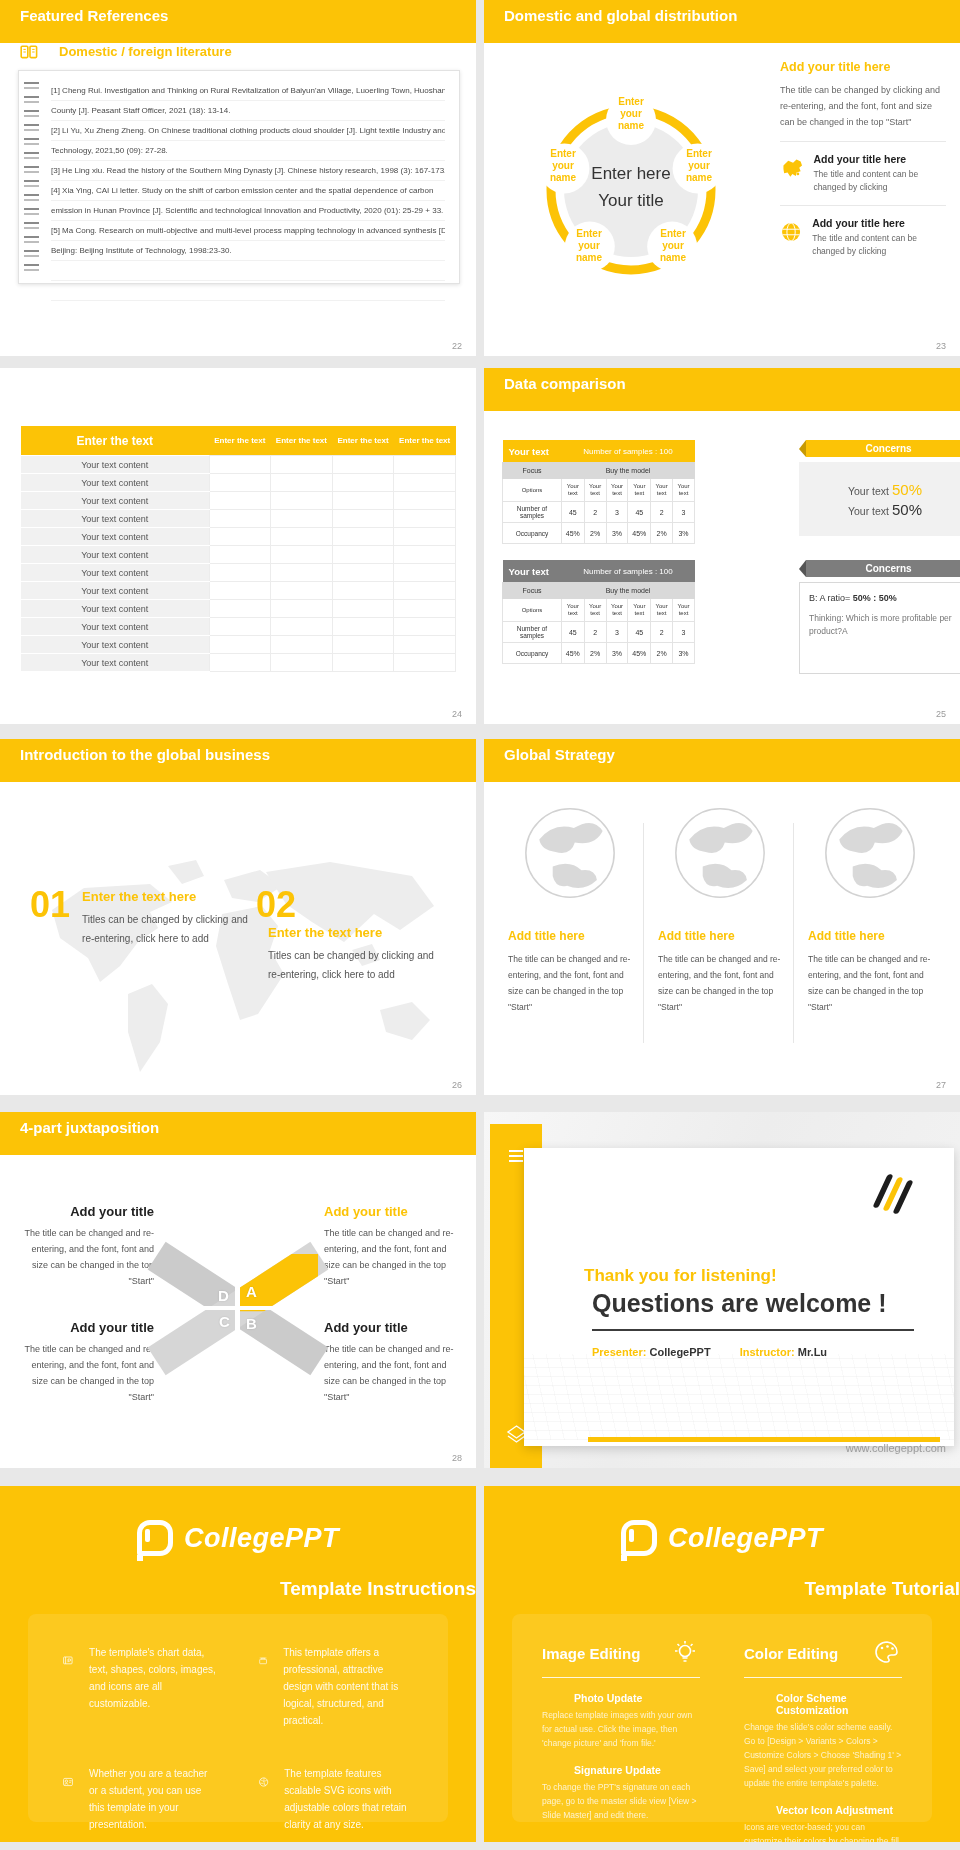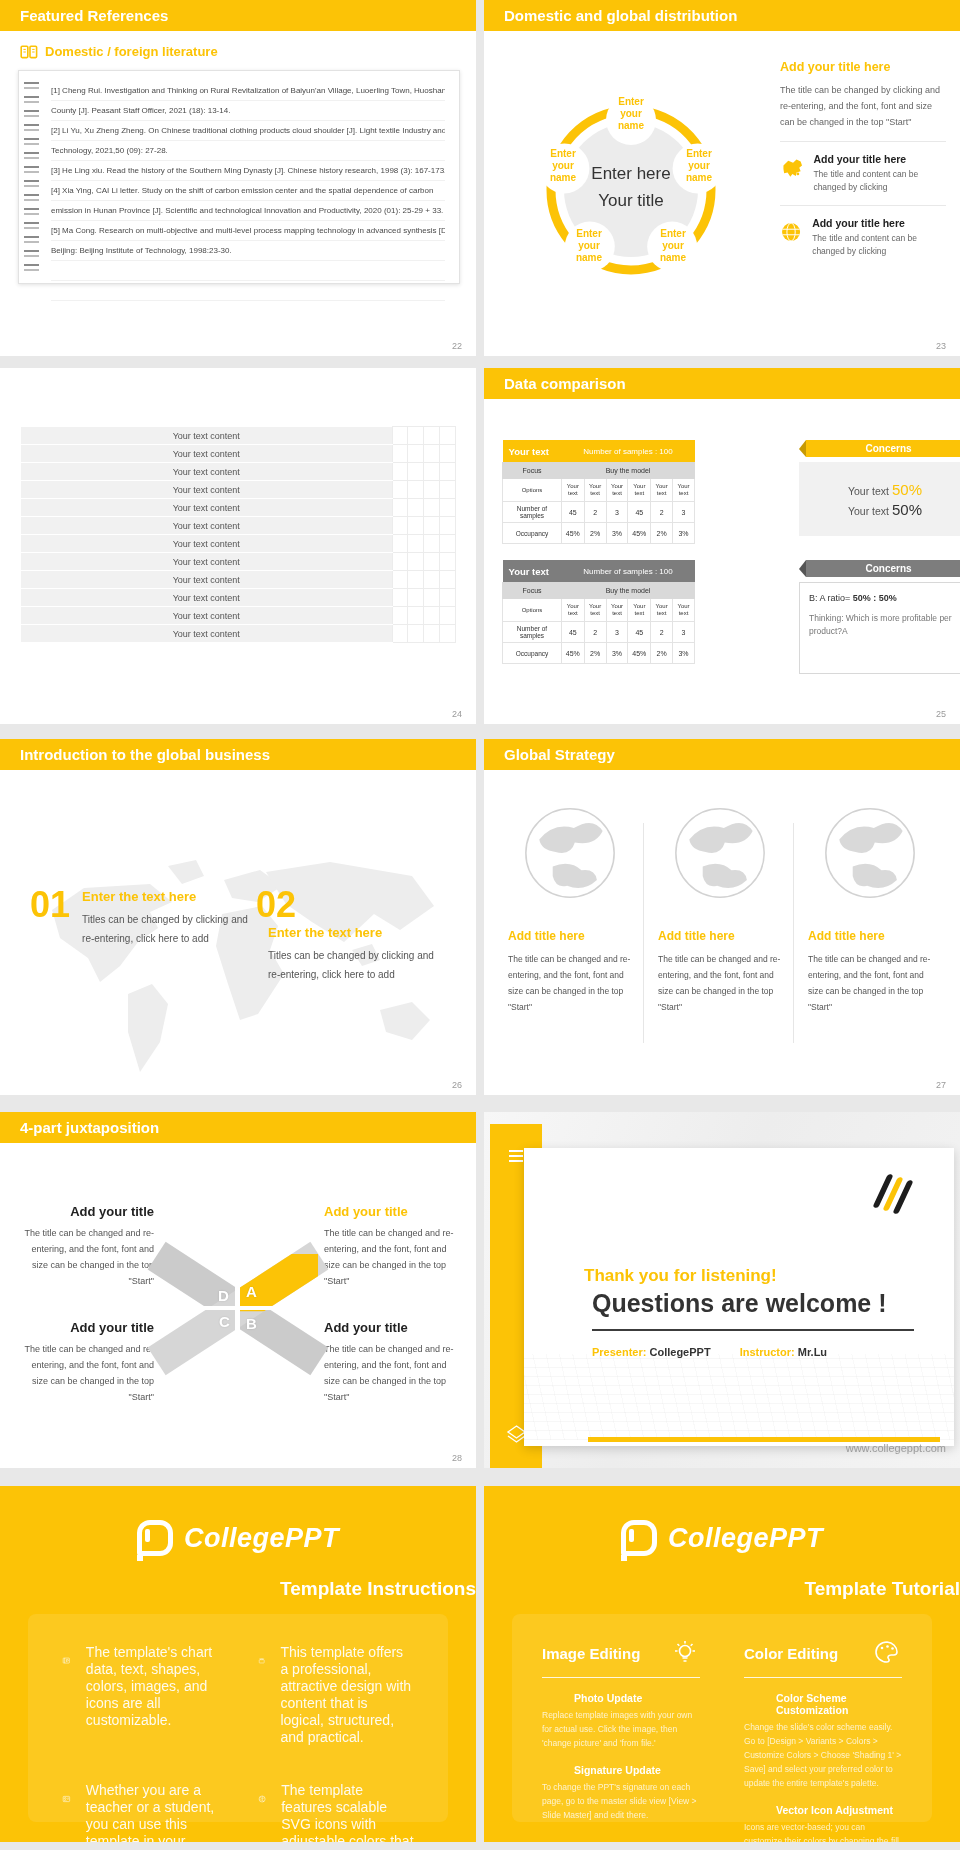--- a/index.html
+++ b/index.html
@@ -1,24 +1,24 @@
 <!DOCTYPE html>
 <html><head>
 <meta charset="utf-8">
 <style>
   html,body{margin:0;padding:0;background:#e8e8e8;}
   .canvas{position:relative;width:960px;height:1850px;background:#e8e8e8;
           font-family:"Liberation Sans",sans-serif;overflow:hidden;}
   .slide{position:absolute;width:476px;height:356px;background:#fff;overflow:hidden;}
-  .bar{position:absolute;left:0;top:0;right:0;height:31px;background:#FCC306;}
+  .bar{position:absolute;left:0;top:0;right:0;height:43px;background:#FCC306;}
   .bar span{display:block;padding-left:20px;line-height:31px;color:#fff;font-size:15px;font-weight:bold;}
   .pagenum{position:absolute;right:14px;bottom:5px;font-size:9px;color:#9a9a9a;}
 
   
-  .lit-head{position:absolute;left:20px;top:44px;display:flex;align-items:center;gap:7px;}
+  .lit-head{position:absolute;left:20px;top:44px;display:flex;align-items:center;gap:21px;}
   .lit-head b{color:#FCC306;font-size:13px;}
   .ref-card{position:absolute;left:18px;top:70px;width:440px;height:212px;background:#fff;
             border:1px solid #e2e2e2;box-shadow:0 1px 4px rgba(0,0,0,.12);}
   .rings{position:absolute;left:5px;top:8px;bottom:8px;width:15px;
          background:repeating-linear-gradient(to bottom, transparent 0 3px,#8a8a8a 3px 5px,
          transparent 5px 8px,#bdbdbd 8px 10px,transparent 10px 14px);}
   .ref-lines{position:absolute;left:32px;right:14px;top:10px;}
   .refline{height:19px;line-height:19px;border-bottom:1px solid #f1f1f1;font-size:8px;
            color:#4a4a4a;white-space:nowrap;overflow:hidden;}
 
@@ -145,21 +145,21 @@
                   background:#fff;border-radius:2px;}
   .cp-mark:after{content:"";position:absolute;left:-5px;bottom:-10px;width:6px;height:6px;background:#fff;}
   .cp-name{color:#fff;font-size:27px;font-weight:bold;font-style:italic;letter-spacing:.5px;}
   .y-sub{position:absolute;left:0;right:0;top:92px;text-align:right;color:#fff;
          font-size:19px;font-weight:bold;}
   .y-panel{position:absolute;left:28px;right:28px;top:128px;bottom:20px;
            background:rgba(255,255,255,.10);border-radius:8px;}
   .inst-grid{position:absolute;inset:0;padding:30px 34px;display:grid;
              grid-template-columns:1fr 1fr;gap:36px 40px;}
   .inst-item{display:flex;gap:15px;align-items:flex-start;}
-  .inst-item p{margin:0;color:rgba(255,255,255,.92);font-size:14px;line-height:17px;}
+  .inst-item p{margin:0;color:rgba(255,255,255,.92);font-size:10px;line-height:17px;}
   .tut-grid{position:absolute;inset:0;padding:24px 30px;display:grid;
             grid-template-columns:1fr 1fr;gap:0 44px;}
   .tut-head{display:flex;justify-content:space-between;align-items:center;}
   .tut-head b{color:#fff;font-size:15px;}
   .tut-rule{border:none;border-top:1px solid rgba(255,255,255,.85);margin:9px 0 14px;}
   .tut-sec h5{margin:0 0 4px;color:#fff;font-size:10.5px;padding-left:32px;}
   .tut-sec p{margin:0 0 14px;color:rgba(255,255,255,.78);font-size:8.5px;line-height:14px;}
   svg{display:block;}
 </style>
 </head>
@@ -268,20 +268,27 @@
           <p>The title and content can be changed by clicking</p>
         </div>
       </div>
     </div>
     <div class="pagenum">23</div>
   </section>
 
   <section class="slide" style="left:0;top:368px">
     <table class="form-table">
       <tbody>
+          <tr>
+        <th class="big">Enter the text</th>
+        <th class="sm">Enter the text</th>
+        <th class="sm">Enter the text</th>
+        <th class="sm">Enter the text</th>
+        <th class="sm">Enter the text</th>
+      </tr>
       <tr>
             <td class="lbl">Your text content</td>
             <td></td>
             <td></td>
             <td></td>
             <td></td>
           </tr>
       <tr>
             <td class="lbl">Your text content</td>
             <td></td>

